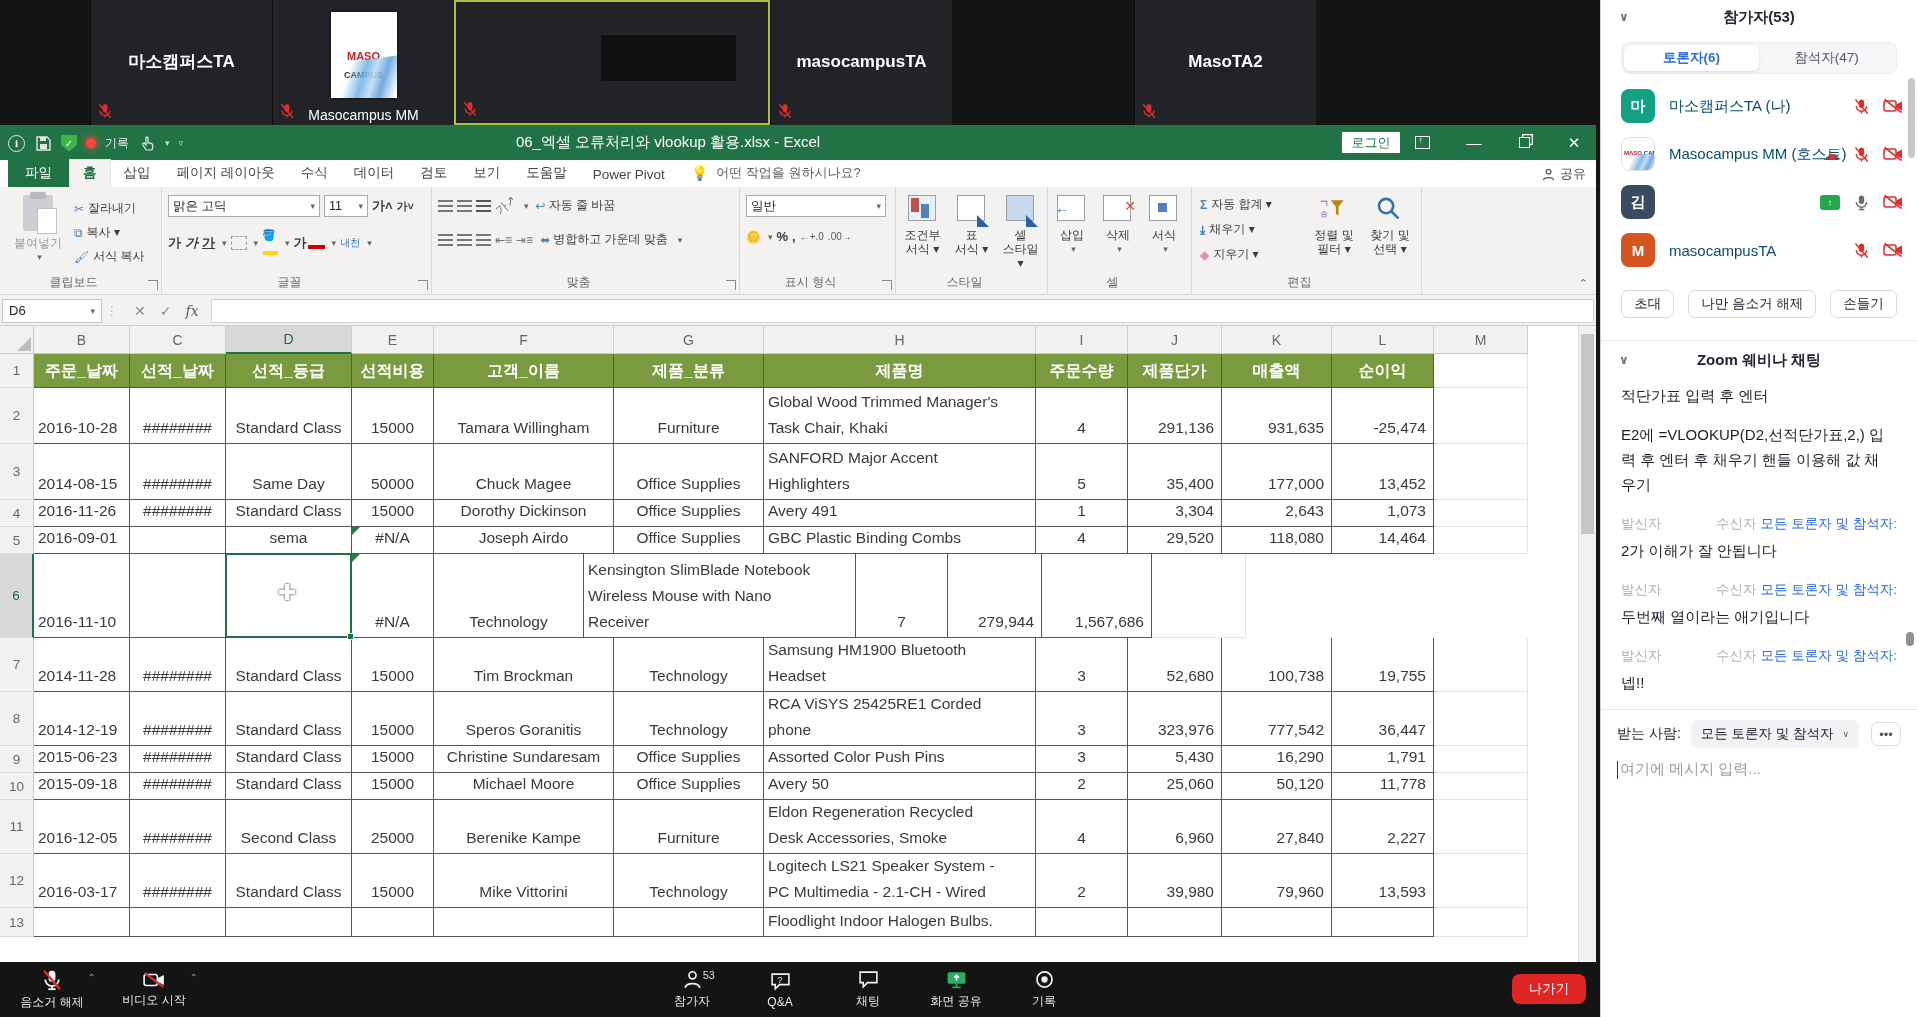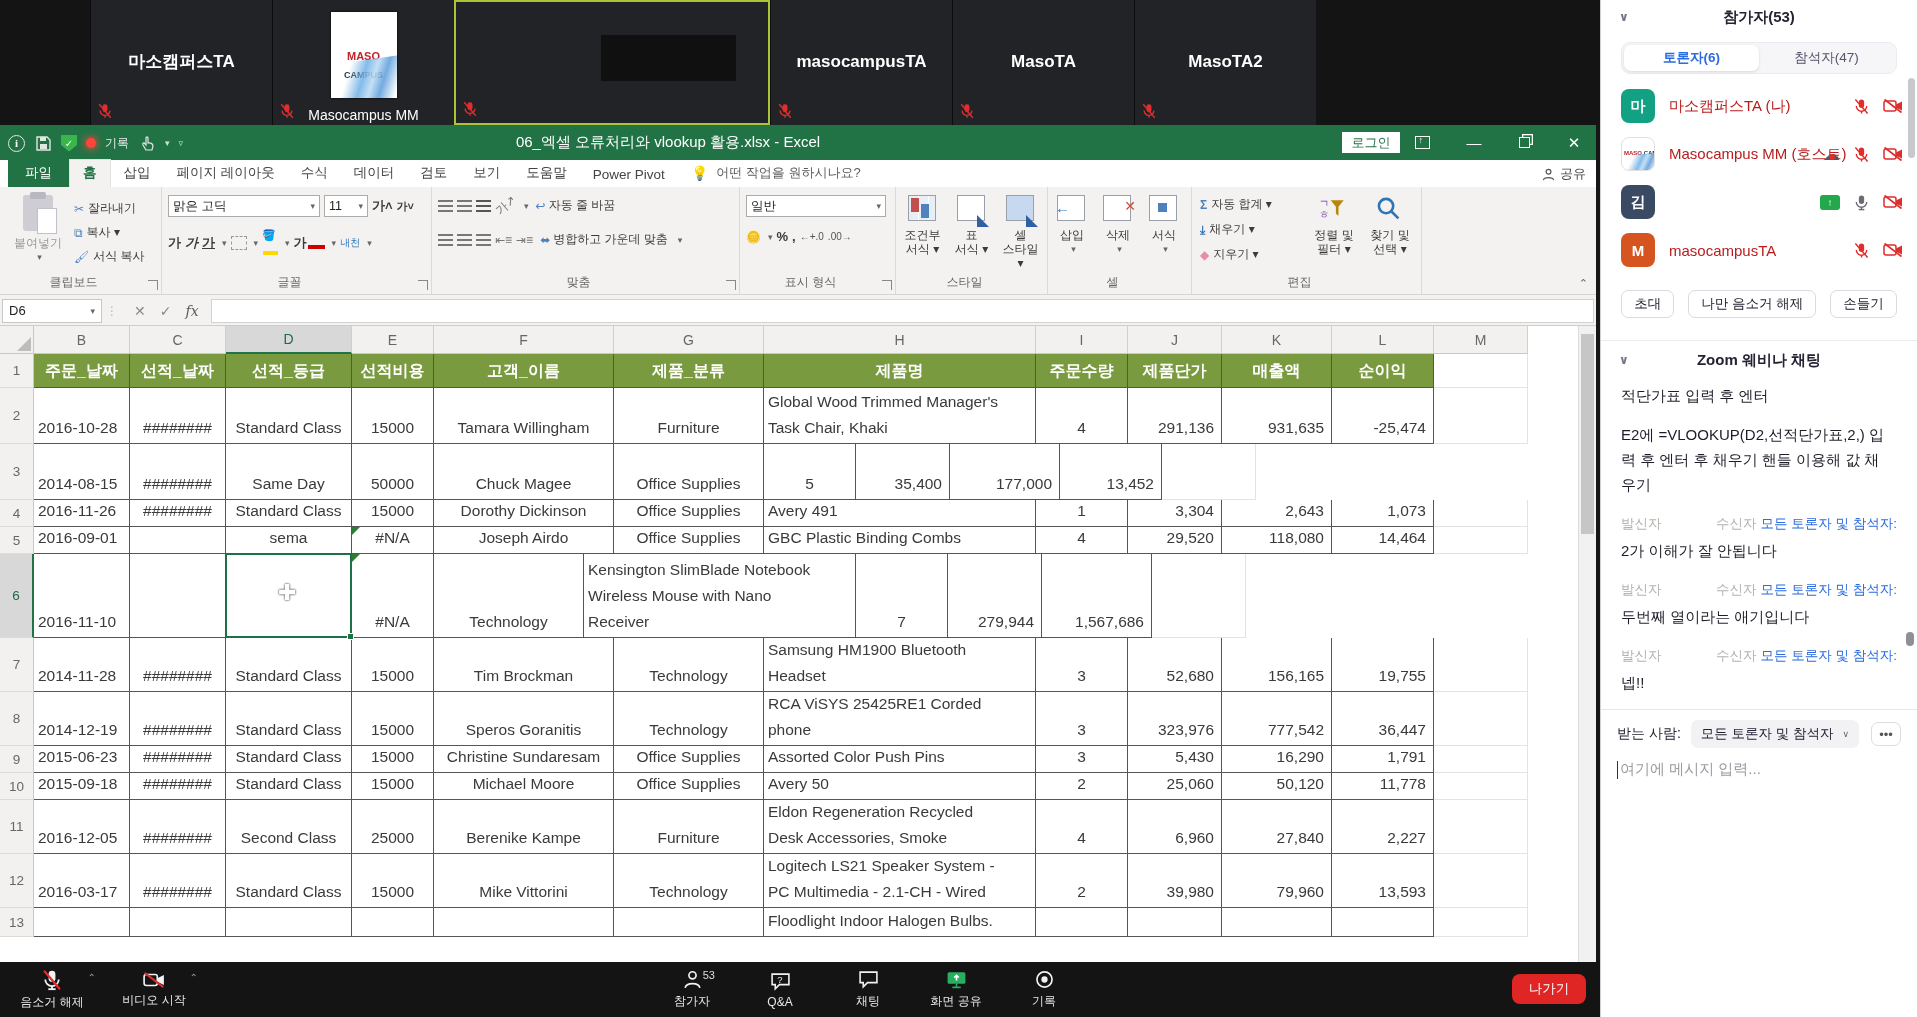--- a/index.html
+++ b/index.html
@@ -147,21 +147,21 @@
   .ptab.active { background:#fff; color:#2d6ce0; font-weight:bold; box-shadow:0 1px 3px rgba(0,0,0,.12); }
   #plist { margin-top:8px; }
   .prow { position:relative; height:48px; display:flex; align-items:center; padding-left:20px; }
   .avatar { width:34px; height:34px; border-radius:8px; color:#fff; font-weight:bold; font-size:15px;
     display:flex; align-items:center; justify-content:center; flex:none; }
   .avatar.logo { background:#fff; border:1px solid #e0e0e0; overflow:hidden; position:relative; }
   .avatar.logo .lg { font-size:6px; white-space:nowrap; position:absolute; top:12px; left:2px; }
   .avatar.logo .lg .maso{color:#c1232a;} .avatar.logo .lg .campus{color:#33383d;}
   .avatar.logo .sw { position:absolute; bottom:-6px; left:-4px; width:44px; height:22px;
     background:linear-gradient(115deg, rgba(90,160,220,0) 30%, rgba(110,175,230,.85) 48%, rgba(190,220,245,.9) 56%, rgba(80,150,215,.8) 66%, rgba(90,160,220,0) 82%); }
-  .pname { margin-left:14px; font-size:15px; color:#b91c1c; white-space:nowrap; }
+  .pname { margin-left:14px; font-size:15px; color:#0c4a6e; white-space:nowrap; }
   .picons { position:absolute; right:14px; display:flex; align-items:center; gap:13px; }
   .share-badge { width:20px; height:15px; background:#23a84b; border-radius:3px; color:#fff; font-size:10px;
     display:flex; align-items:center; justify-content:center; }
   .cloud-ic { position:relative; color:#555; font-size:17px; line-height:1; }
   .cloud-ic .cd { position:absolute; left:6px; top:8px; width:6px; height:6px; background:#e02d2d; border-radius:50%; }
   #pbtns { display:flex; gap:14px; justify-content:center; margin-top:16px; }
   .pbtn { height:28px; padding:0 12px; background:#fff; border:1px solid #dadae0; border-radius:7px;
     font-size:13.5px; color:#232333; display:flex; align-items:center; }
   #panel-scroll { position:absolute; right:2px; top:78px; width:7px; height:80px; background:#c9c9cd; border-radius:4px; }
   #chat-sec { margin-top:22px; border-top:1px solid #ececec; padding-top:2px; }
@@ -241,31 +241,20 @@
         <div class="vname">masocampusTA</div>
         <span class="mic-badge">
           <svg width="16" height="16" viewBox="0 0 18 18">
             <rect x="6.2" y="1.5" width="5.6" height="9" rx="2.8" fill="#e02d2d"></rect>
             <path d="M3.5 8.5a5.5 5.5 0 0 0 11 0" fill="none" stroke="#e02d2d" stroke-width="1.5"></path>
             <line x1="9" y1="14" x2="9" y2="16.5" stroke="#e02d2d" stroke-width="1.5"></line>
             <line x1="2.5" y1="1.5" x2="15.5" y2="16.5" stroke="#e02d2d" stroke-width="1.6"></line>
           </svg>
         </span>
       </div>
-      <div class="vtile" style="left: 952px; width: 182px;">
-        <div class="vname">MasoTA</div>
-        <span class="mic-badge">
-          <svg width="16" height="16" viewBox="0 0 18 18">
-            <rect x="6.2" y="1.5" width="5.6" height="9" rx="2.8" fill="#e02d2d"></rect>
-            <path d="M3.5 8.5a5.5 5.5 0 0 0 11 0" fill="none" stroke="#e02d2d" stroke-width="1.5"></path>
-            <line x1="9" y1="14" x2="9" y2="16.5" stroke="#e02d2d" stroke-width="1.5"></line>
-            <line x1="2.5" y1="1.5" x2="15.5" y2="16.5" stroke="#e02d2d" stroke-width="1.6"></line>
-          </svg>
-        </span>
-      </div>
       <div class="vtile" style="left: 1134px; width: 182px;">
         <div class="vname">MasoTA2</div>
         <span class="mic-badge">
           <svg width="16" height="16" viewBox="0 0 18 18">
             <rect x="6.2" y="1.5" width="5.6" height="9" rx="2.8" fill="#e02d2d"></rect>
             <path d="M3.5 8.5a5.5 5.5 0 0 0 11 0" fill="none" stroke="#e02d2d" stroke-width="1.5"></path>
             <line x1="9" y1="14" x2="9" y2="16.5" stroke="#e02d2d" stroke-width="1.5"></line>
             <line x1="2.5" y1="1.5" x2="15.5" y2="16.5" stroke="#e02d2d" stroke-width="1.6"></line>
           </svg>
         </span>
@@ -573,20 +562,22 @@
             <div class="xcell mcol" style="width: 94px; height: 56px; position: relative;"></div>
           </div>
           <div class="xrow">
             <div class="rhdr" style="width: 34px; height: 56px;">3</div>
             <div class="xcell" style="width: 96px; height: 56px; position: relative;">2014-08-15</div>
             <div class="xcell c-center" style="width: 96px; height: 56px; position: relative;">########</div>
             <div class="xcell c-center" style="width: 126px; height: 56px; position: relative;">Same Day</div>
             <div class="xcell c-center" style="width: 82px; height: 56px; position: relative;">50000</div>
             <div class="xcell c-center" style="width: 180px; height: 56px; position: relative;">Chuck Magee</div>
             <div class="xcell c-center" style="width: 150px; height: 56px; position: relative;">Office Supplies</div>
+            <div class="xcell" style="width: 272px; height: 56px; position: relative;">SANFORD Major Accent
+Highlighters</div>
             <div class="xcell c-center" style="width: 92px; height: 56px; position: relative;">5</div>
             <div class="xcell c-right" style="width: 94px; height: 56px; position: relative;">35,400</div>
             <div class="xcell c-right" style="width: 110px; height: 56px; position: relative;">177,000</div>
             <div class="xcell c-right" style="width: 102px; height: 56px; position: relative;">13,452</div>
             <div class="xcell mcol" style="width: 94px; height: 56px; position: relative;"></div>
           </div>
           <div class="xrow">
             <div class="rhdr" style="width: 34px; height: 27px;">4</div>
             <div class="xcell" style="width: 96px; height: 27px; position: relative;">2016-11-26</div>
             <div class="xcell c-center" style="width: 96px; height: 27px; position: relative;">########</div>
@@ -636,21 +627,21 @@
             <div class="xcell" style="width: 96px; height: 54px; position: relative;">2014-11-28</div>
             <div class="xcell c-center" style="width: 96px; height: 54px; position: relative;">########</div>
             <div class="xcell c-center" style="width: 126px; height: 54px; position: relative;">Standard Class</div>
             <div class="xcell c-center" style="width: 82px; height: 54px; position: relative;">15000</div>
             <div class="xcell c-center" style="width: 180px; height: 54px; position: relative;">Tim Brockman</div>
             <div class="xcell c-center" style="width: 150px; height: 54px; position: relative;">Technology</div>
             <div class="xcell" style="width: 272px; height: 54px; position: relative;">Samsung HM1900 Bluetooth
 Headset</div>
             <div class="xcell c-center" style="width: 92px; height: 54px; position: relative;">3</div>
             <div class="xcell c-right" style="width: 94px; height: 54px; position: relative;">52,680</div>
-            <div class="xcell c-right" style="width: 110px; height: 54px; position: relative;">156,165</div>
+            <div class="xcell c-right" style="width: 110px; height: 54px; position: relative;">100,738</div>
             <div class="xcell c-right" style="width: 102px; height: 54px; position: relative;">19,755</div>
             <div class="xcell mcol" style="width: 94px; height: 54px; position: relative;"></div>
           </div>
           <div class="xrow">
             <div class="rhdr" style="width: 34px; height: 54px;">8</div>
             <div class="xcell" style="width: 96px; height: 54px; position: relative;">2014-12-19</div>
             <div class="xcell c-center" style="width: 96px; height: 54px; position: relative;">########</div>
             <div class="xcell c-center" style="width: 126px; height: 54px; position: relative;">Standard Class</div>
             <div class="xcell c-center" style="width: 82px; height: 54px; position: relative;">15000</div>
             <div class="xcell c-center" style="width: 180px; height: 54px; position: relative;">Speros Goranitis</div>

